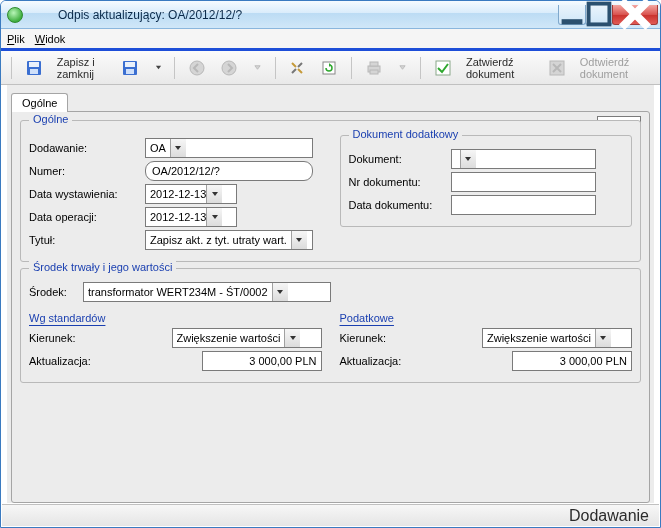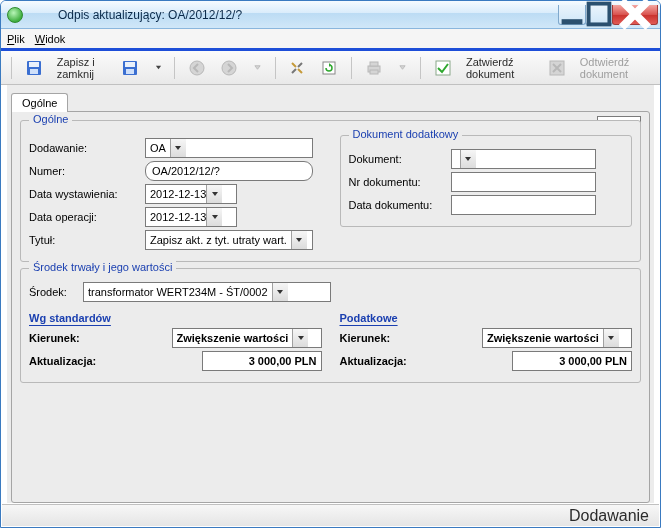--- a/index.html
+++ b/index.html
@@ -403,21 +403,21 @@
           <div class="combo" style="width:248px;">
             <span style="overflow:hidden;white-space:nowrap;">transformator WERT234M - ŚT/0002</span>
             <span class="caret">
                 <svg viewBox="0 0 8 8">
                   <path d="M1 2 L4 6 L7 2 Z" fill="#333"></path>
                 </svg>
               </span>
           </div>
         </div>
 
-        <div class="two-col" style="margin-top:4px;font-weight:bold;">
+        <div class="two-col" style="margin-top:4px;">
           <div class="col">
             <div class="sub-title">Wg standardów</div>
             <div class="row">
               <span class="lbl" style="width:80px;">Kierunek:</span>
               <div style="flex:1"></div>
               <div class="combo" style="width:150px;">
                 <span style="overflow:hidden;white-space:nowrap;">Zwiększenie wartości</span>
                 <span class="caret">
                     <svg viewBox="0 0 8 8">
                       <path d="M1 2 L4 6 L7 2 Z" fill="#333"></path>

